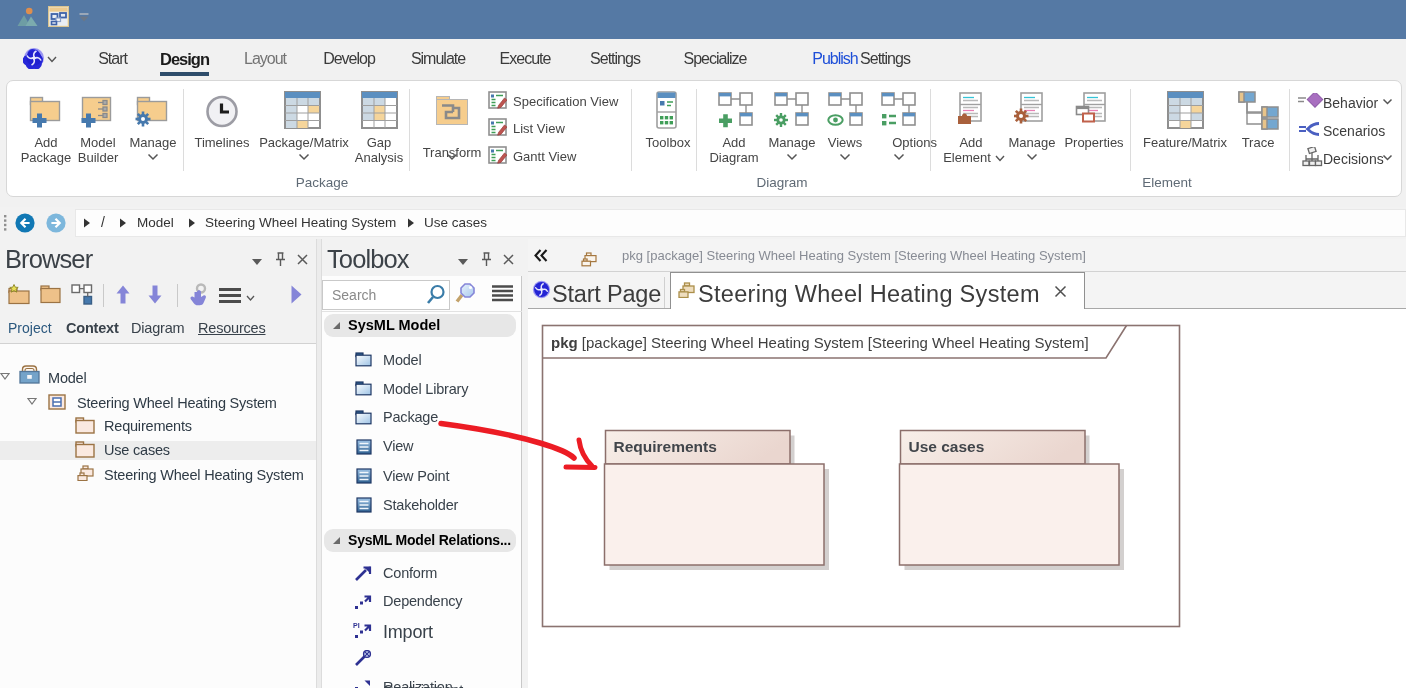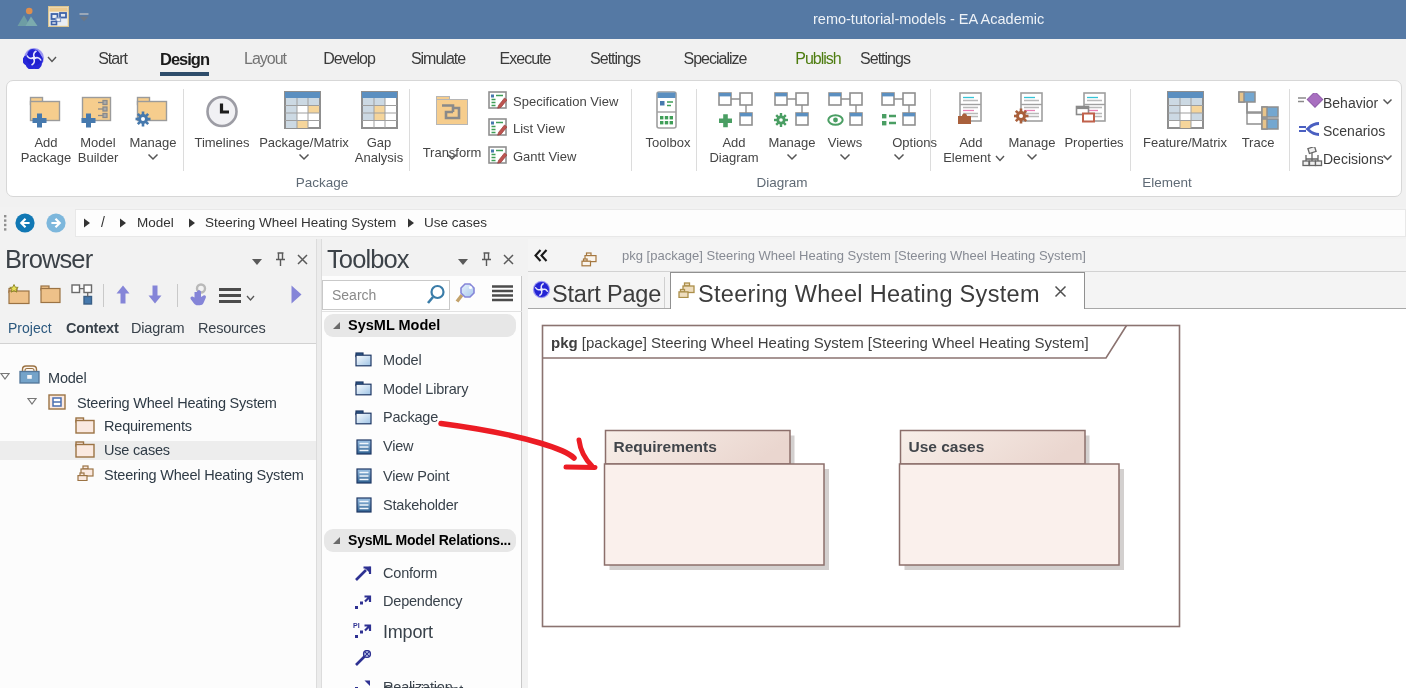--- a/index.html
+++ b/index.html
@@ -24,21 +24,20 @@
     <rect x="2" y="6" width="17" height="13.5" fill="#e8edf4"></rect>
     <rect x="3.5" y="8" width="6" height="5" fill="none" stroke="#3e62a8" stroke-width="1.8"></rect>
     <rect x="12" y="7" width="6" height="4.5" fill="none" stroke="#3e62a8" stroke-width="1.8"></rect>
     <rect x="8" y="12" width="4.5" height="3.5" fill="#f2f4f8" stroke="#8ba0c8" stroke-width="1.2"></rect>
     <rect x="3.5" y="15.5" width="5" height="3" fill="none" stroke="#3e62a8" stroke-width="1.6"></rect>
   </svg>
   <svg class="ic" style="left:79px;top:13px;" width="10" height="9" viewBox="0 0 10 9">
     <rect x="0.5" y="0" width="9" height="2" fill="#9aa7b8"></rect>
     <path d="M0.5 3.5 L9.5 3.5 L5 8.5 Z" fill="#6b7787"></path>
   </svg>
-  <div class="ab" style="left:813px;top:0;width:240px;height:39px;line-height:39px;font-size:14.5px;color:#eef2f7;">remo-tutorial-models - EA Academic</div>
 </div>
 
 <div class="ab" style="left:0;top:39px;width:1406px;height:41px;background:#f1f1f1;">
   <svg class="ic" style="left:23px;top:8px;" width="22" height="22" viewBox="0 0 22 22">
     <defs>
         <radialGradient id="lg1" cx="50%" cy="45%" r="60%">
       <stop offset="0%" stop-color="#1b1bd8"></stop>
           <stop offset="55%" stop-color="#3333e6"></stop>
           <stop offset="100%" stop-color="#8585f2"></stop>
     </radialGradient>
@@ -55,21 +54,21 @@
     <circle cx="11" cy="11" r="1.5" fill="#eeeefe"></circle>
   </svg>
   <div class="ab" style="left:112.6px;top:11px;font-size:16px;color:#3b3b3b;transform:translateX(-50%);letter-spacing:-1.0px;">Start</div>
     <div class="ab" style="left:184.5px;top:11px;font-size:16.5px;font-weight:bold;color:#1b1b1b;transform:translateX(-50%);letter-spacing:-1.0px;">Design</div>
     <div class="ab" style="left:265px;top:11px;font-size:16px;color:#737373;transform:translateX(-50%);letter-spacing:-1.0px;">Layout</div>
     <div class="ab" style="left:349px;top:11px;font-size:16px;color:#3b3b3b;transform:translateX(-50%);letter-spacing:-1.0px;">Develop</div>
     <div class="ab" style="left:438px;top:11px;font-size:16px;color:#3b3b3b;transform:translateX(-50%);letter-spacing:-1.0px;">Simulate</div>
     <div class="ab" style="left:525px;top:11px;font-size:16px;color:#3b3b3b;transform:translateX(-50%);letter-spacing:-1.0px;">Execute</div>
     <div class="ab" style="left:615px;top:11px;font-size:16px;color:#3b3b3b;transform:translateX(-50%);letter-spacing:-1.0px;">Settings</div>
     <div class="ab" style="left:715px;top:11px;font-size:16px;color:#3b3b3b;transform:translateX(-50%);letter-spacing:-1.0px;">Specialize</div>
-    <div class="ab" style="left:818px;top:11px;font-size:16px;color:#4d7c0f;transform:translateX(-50%);letter-spacing:-1.0px;">Publish</div>
+    <div class="ab" style="left:835px;top:11px;font-size:16px;color:#1d4ed8;transform:translateX(-50%);letter-spacing:-1.0px;">Publish</div>
     <div class="ab" style="left:885px;top:11px;font-size:16px;color:#3b3b3b;transform:translateX(-50%);letter-spacing:-1.0px;">Settings</div>
     <svg class="ic" style="left:47px;top:17px;" width="10" height="7" viewBox="0 0 10 7">
       <path d="M1 1 L5 5.5 L9 1" fill="none" stroke="#555" stroke-width="1.4"></path>
     </svg>
 
   <div class="ab" style="left:160px;top:33px;width:49px;height:3.5px;background:#2e4d6b;"></div>
 
 </div>
 
 <div id="ribbon" class="ab" style="left:6px;top:80px;width:1396px;height:117px;background:#fff;border:1px solid #d7d7d7;border-radius:7px;font-size:13px;color:#454545;">
@@ -556,21 +555,21 @@
   <svg class="ic" style="left:246px;top:56px;" width="9" height="6" viewBox="0 0 9 6">
       <path d="M1 1 L4.5 5 L8 1" fill="none" stroke="#555" stroke-width="1.3"></path>
     </svg>
   <svg class="ic" style="left:290px;top:45px;" width="13" height="21" viewBox="0 0 13 21">
       <path d="M1.5 1.5 L11.5 10.5 L1.5 19.5 Z" fill="#8585d8"></path>
     </svg>
 
   <div class="ab" style="left:8px;top:81px;font-size:14px;color:#2b587e;">Project</div>
   <div class="ab" style="left:66px;top:81px;font-size:14.5px;color:#39424b;letter-spacing:-0.2px;font-weight:bold;">Context</div>
   <div class="ab" style="left:131px;top:81px;font-size:14.5px;color:#39424b;letter-spacing:-0.2px;">Diagram</div>
-  <div class="ab" style="left:198px;top:81px;font-size:14.5px;color:#39424b;letter-spacing:-0.2px;">Resources</div>
+  <div class="ab" style="left:198px;top:81px;font-size:14.5px;color:#39424b;letter-spacing:-0.2px;text-decoration:underline;">Resources</div>
   <div class="ab" style="left:0;top:104px;width:316px;height:1px;background:#d2d2d2;"></div>
 
   <div class="ab" style="left:0;top:105px;width:316px;height:344px;background:#fcfcfc;">
 
     <svg class="ic" style="left:0px;top:28px;" width="10" height="8" viewBox="0 0 10 8">
         <path d="M1 1.5 L9 1.5 L5 7 Z" fill="none" stroke="#777" stroke-width="1.2"></path>
       </svg>
     <svg class="ic" style="left:19px;top:21px;" width="21" height="19" viewBox="0 0 21 19">
       <path d="M3.5 6.5 L3.5 4.5 Q3.5 1 7 1 L14 1 Q17.5 1 17.5 4.5 L17.5 6.5" fill="#fdf6ef" stroke="#9b7344" stroke-width="1.4"></path>
       <path d="M6 6.5 L6 5.5 Q6 3.5 8 3.5 L13 3.5 Q15 3.5 15 5.5 L15 6.5" fill="#fdf6ef" stroke="#9b7344" stroke-width="1.1"></path>

